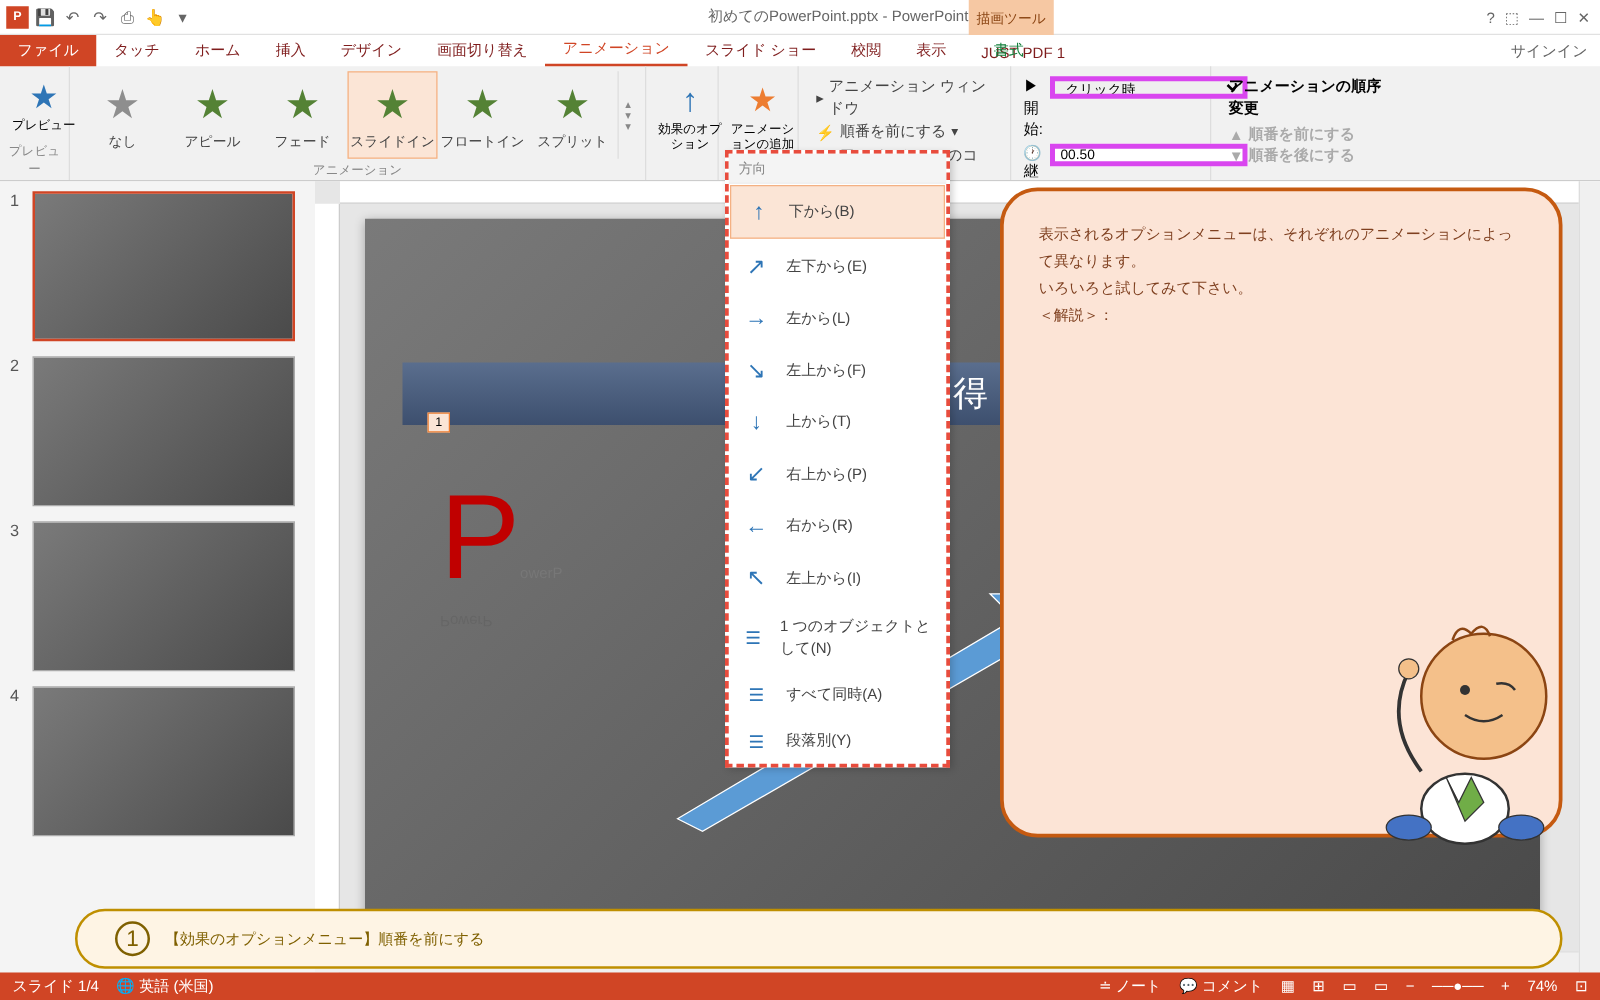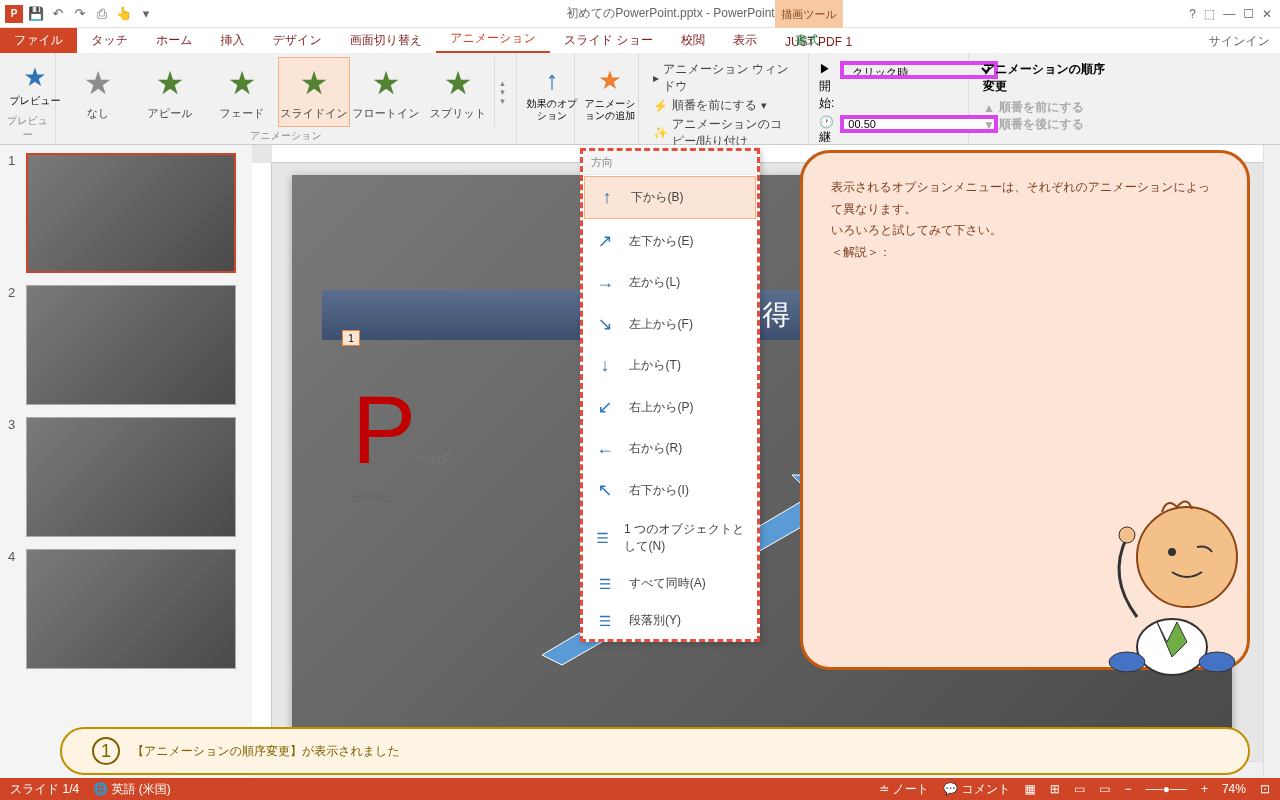--- a/index.html
+++ b/index.html
@@ -48,21 +48,21 @@
 .ruler-h{position:absolute;top:0;left:20px;right:0;height:18px;background:#fff;border-bottom:1px solid #ccc;font-size:8px;color:#888;overflow:hidden;}
 .ruler-v{position:absolute;top:18px;left:0;width:20px;bottom:0;background:#fff;border-right:1px solid #ccc;}
 .canvas{position:absolute;top:30px;left:40px;width:940px;height:560px;background:linear-gradient(135deg,#7a7a7a,#4a4a4a);box-shadow:0 2px 8px rgba(0,0,0,.3);}
 .slide-title-bar{position:absolute;top:115px;left:30px;right:30px;height:50px;background:linear-gradient(#5a6e8e,#3d4f6e);display:flex;align-items:center;justify-content:center;color:#fff;font-size:28px;font-family:serif;}
 .anim-num{position:absolute;top:155px;left:50px;width:18px;height:16px;background:#fbe5d6;border:1px solid #ed7d31;font-size:10px;display:flex;align-items:center;justify-content:center;}
 .big-text{position:absolute;top:200px;left:60px;font-size:72px;font-family:"Times New Roman",serif;color:#777;}
 .big-text .red-p{color:#c00000;font-size:96px;}
 .reflection{position:absolute;top:300px;left:60px;font-size:72px;font-family:"Times New Roman",serif;color:#555;transform:scaleY(-1);opacity:.3;}
 .arrow-shape{position:absolute;top:280px;left:220px;width:350px;height:220px;}
 .arrow-shape svg{width:100%;height:100%;}
-.dropdown{position:absolute;top:120px;left:580px;width:180px;background:#fff;border:3px dashed #e84c3d;box-shadow:2px 2px 6px rgba(0,0,0,.2);z-index:100;margin-top:28px;}
+.dropdown{position:absolute;top:120px;left:580px;width:180px;background:#fff;border:3px dashed #e84c3d;box-shadow:2px 2px 6px rgba(0,0,0,.2);z-index:100;}
 .dd-section{padding:4px 8px;font-size:11px;color:#888;background:#f4f4f4;border-bottom:1px solid #eee;}
 .dd-item{padding:10px 12px;display:flex;align-items:center;gap:14px;font-size:12px;color:#444;cursor:pointer;}
 .dd-item.selected{background:#fbe5d6;border:1px solid #f4b183;margin:1px;}
 .dd-icon{width:20px;font-size:18px;color:#2e75b6;text-align:center;}
 .dd-icon.list{font-size:14px;}
 .callout{position:absolute;top:150px;left:800px;width:450px;height:520px;background:#fce4d6;border:3px solid #c55a11;border-radius:30px;padding:24px 28px;font-size:24px;color:#7f4020;line-height:1.8;z-index:50;}
 .mascot{position:absolute;bottom:-20px;right:-10px;width:180px;height:200px;}
 .bottom-note{position:absolute;bottom:25px;left:60px;right:30px;height:48px;background:#fef4e4;border:2px solid #bf8f00;border-radius:24px;display:flex;align-items:center;padding:0 30px;font-size:24px;color:#7f6000;z-index:60;}
 .circ-num{display:inline-flex;width:28px;height:28px;border:2px solid #7f6000;border-radius:50%;align-items:center;justify-content:center;margin-right:12px;font-size:18px;}
 .statusbar{position:absolute;bottom:0;left:0;right:0;height:22px;background:#d04525;color:#fff;display:flex;align-items:center;font-size:11px;padding:0 10px;justify-content:space-between;}
@@ -262,21 +262,21 @@
   <div class="dd-item">
       <span class="dd-icon">↙</span>
       <span>右上から(P)</span>
     </div>
   <div class="dd-item">
       <span class="dd-icon">←</span>
       <span>右から(R)</span>
     </div>
   <div class="dd-item">
       <span class="dd-icon">↖</span>
-      <span>右下から(I)</span>
+      <span>左上から(I)</span>
     </div>
   <div class="dd-item">
       <span class="dd-icon list">☰</span>
       <span>1 つのオブジェクトとして(N)</span>
     </div>
   <div class="dd-item">
       <span class="dd-icon list">☰</span>
       <span>すべて同時(A)</span>
     </div>
   <div class="dd-item">
@@ -301,21 +301,21 @@
       <ellipse cx="50" cy="175" rx="18" ry="10" fill="#4472c4" stroke="#333"></ellipse>
       <ellipse cx="140" cy="175" rx="18" ry="10" fill="#4472c4" stroke="#333"></ellipse>
       <path d="M60 130 Q30 90 50 50" stroke="#333" stroke-width="3" fill="none"></path>
       <circle cx="50" cy="48" r="8" fill="#f4c08a" stroke="#333"></circle>
     </svg>
   </div>
 </div>
 
 <div class="bottom-note">
   <span class="circ-num">1</span>
-  <span>【アニメーションの順序変更】が表示されました</span>
+  <span>【効果のオプションメニュー】順番を前にする</span>
 </div>
 
 <div class="scrollbar-v"></div>
 <div class="scrollbar-h"></div>
 
 <div class="statusbar">
   <div class="status-left">
     <span>スライド 1/4</span>
     <span>🌐 <span>英語 (米国)</span></span>
   </div>

